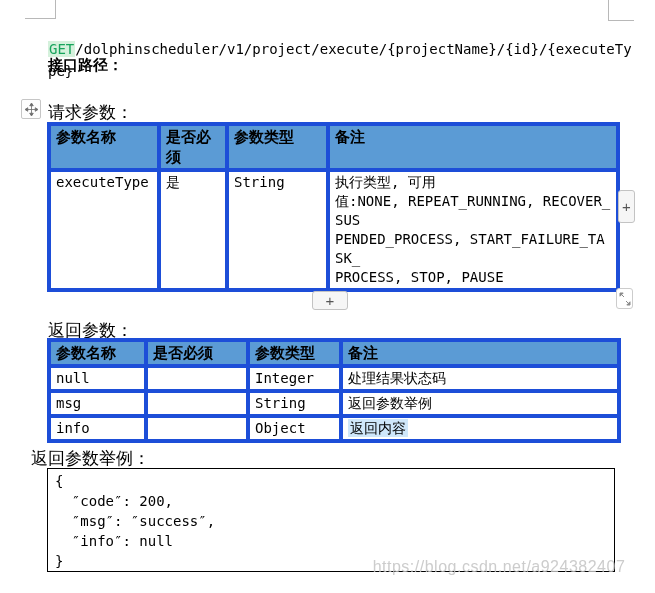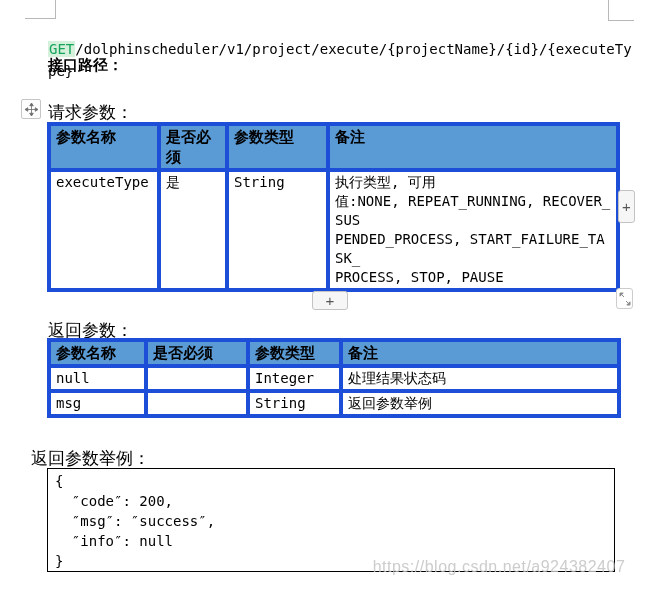--- a/index.html
+++ b/index.html
@@ -137,20 +137,26 @@
     <td></td>
     <td>Integer</td>
     <td class="remark">处理结果状态码</td>
   </tr>
   <tr class="r">
     <td>msg</td>
     <td></td>
     <td>String</td>
     <td class="remark">返回参数举例</td>
   </tr>
+  <tr class="r">
+    <td>info</td>
+    <td></td>
+    <td>Object</td>
+    <td class="remark"><span class="sel-hl">返回内容</span></td>
+  </tr>
 </tbody>
   </table>
 
 <div class="lbl lbl-example">返回参数举例：</div>
 <div class="code-box">
   <pre>{
   ″code″: 200,
   ″msg″: ″success″,
   ″info″: null
 }</pre>

